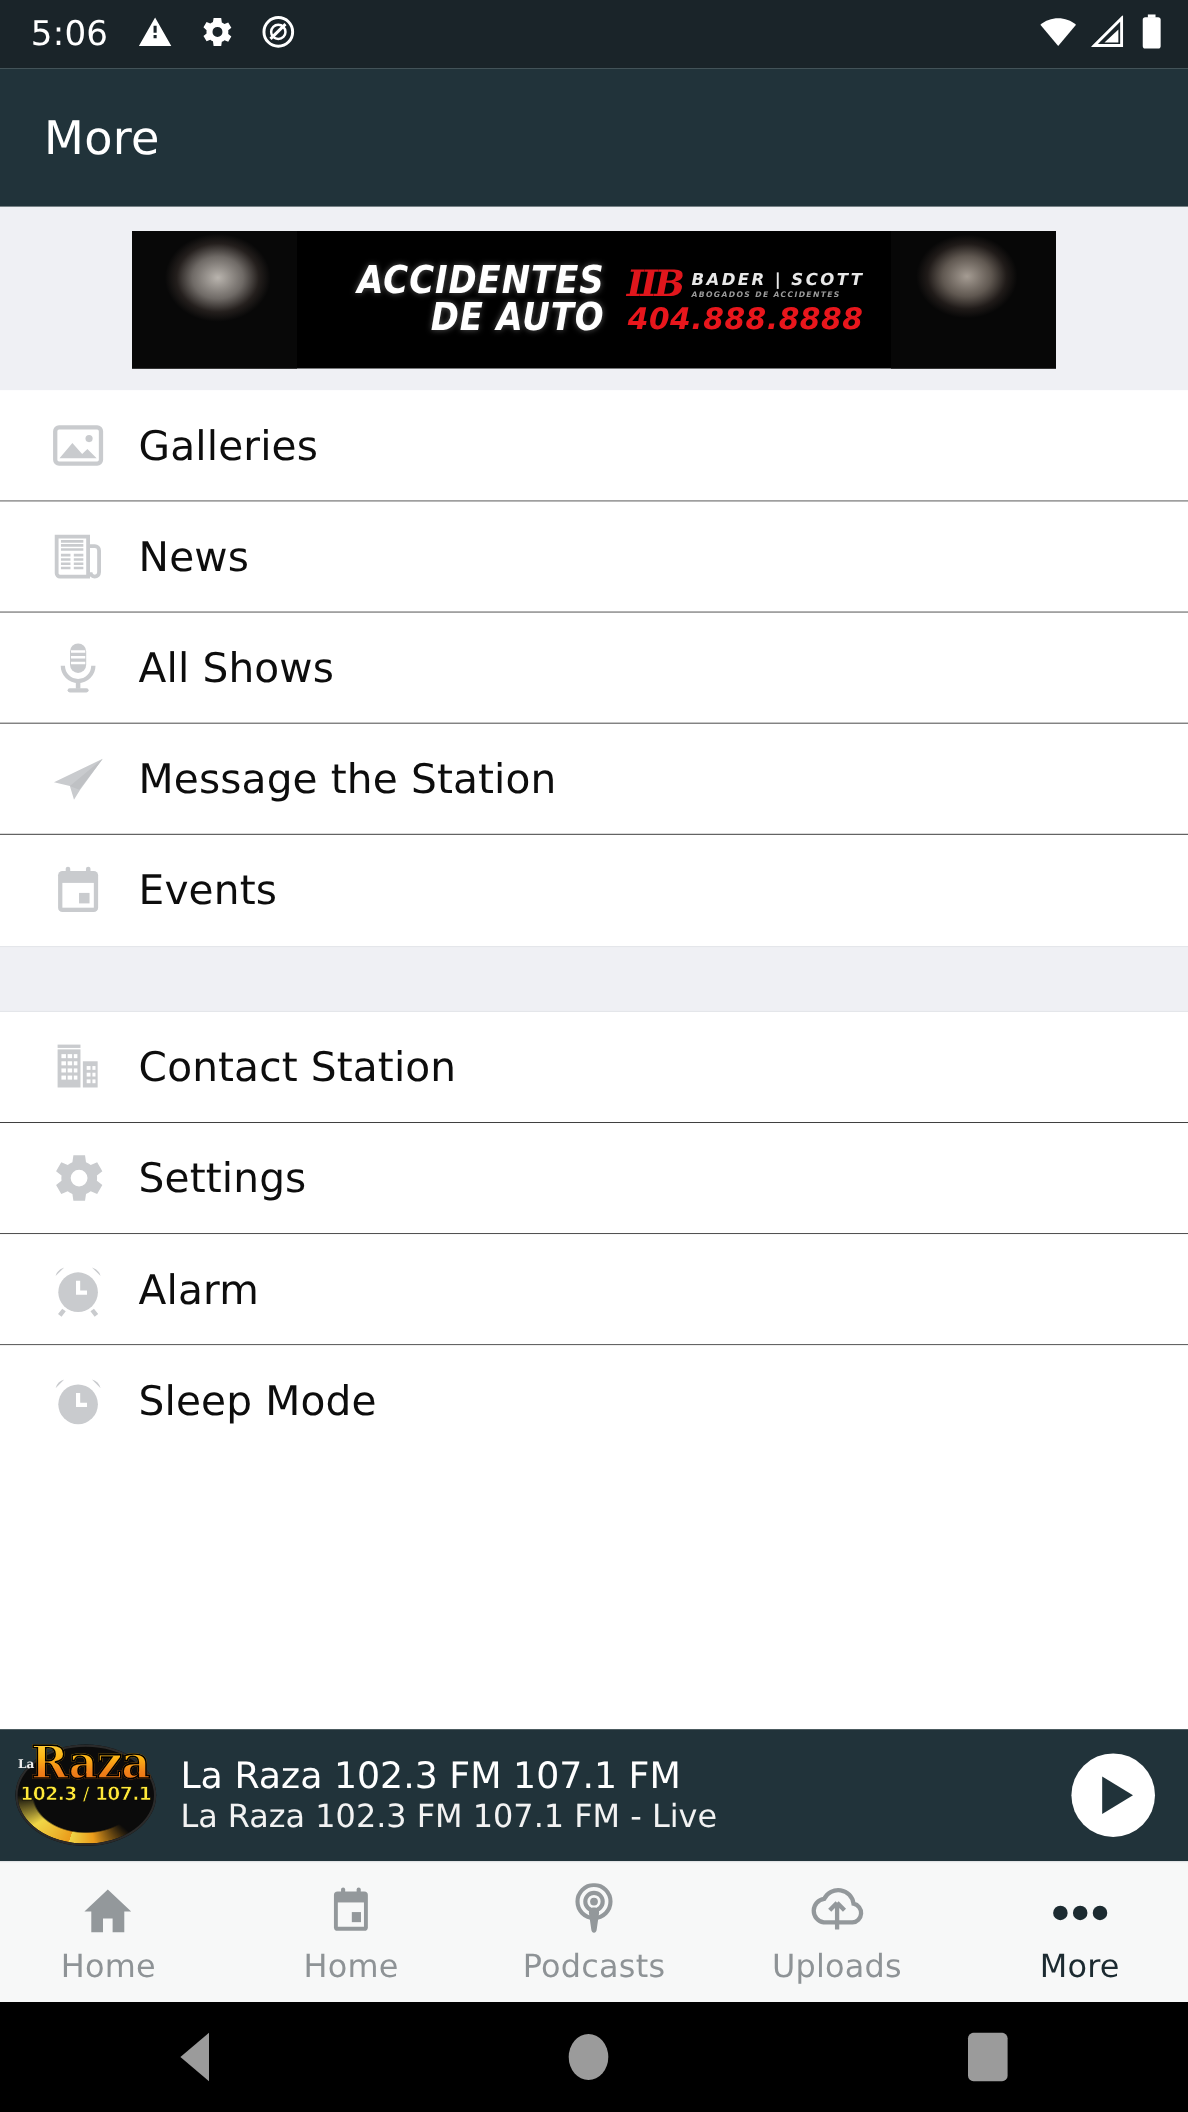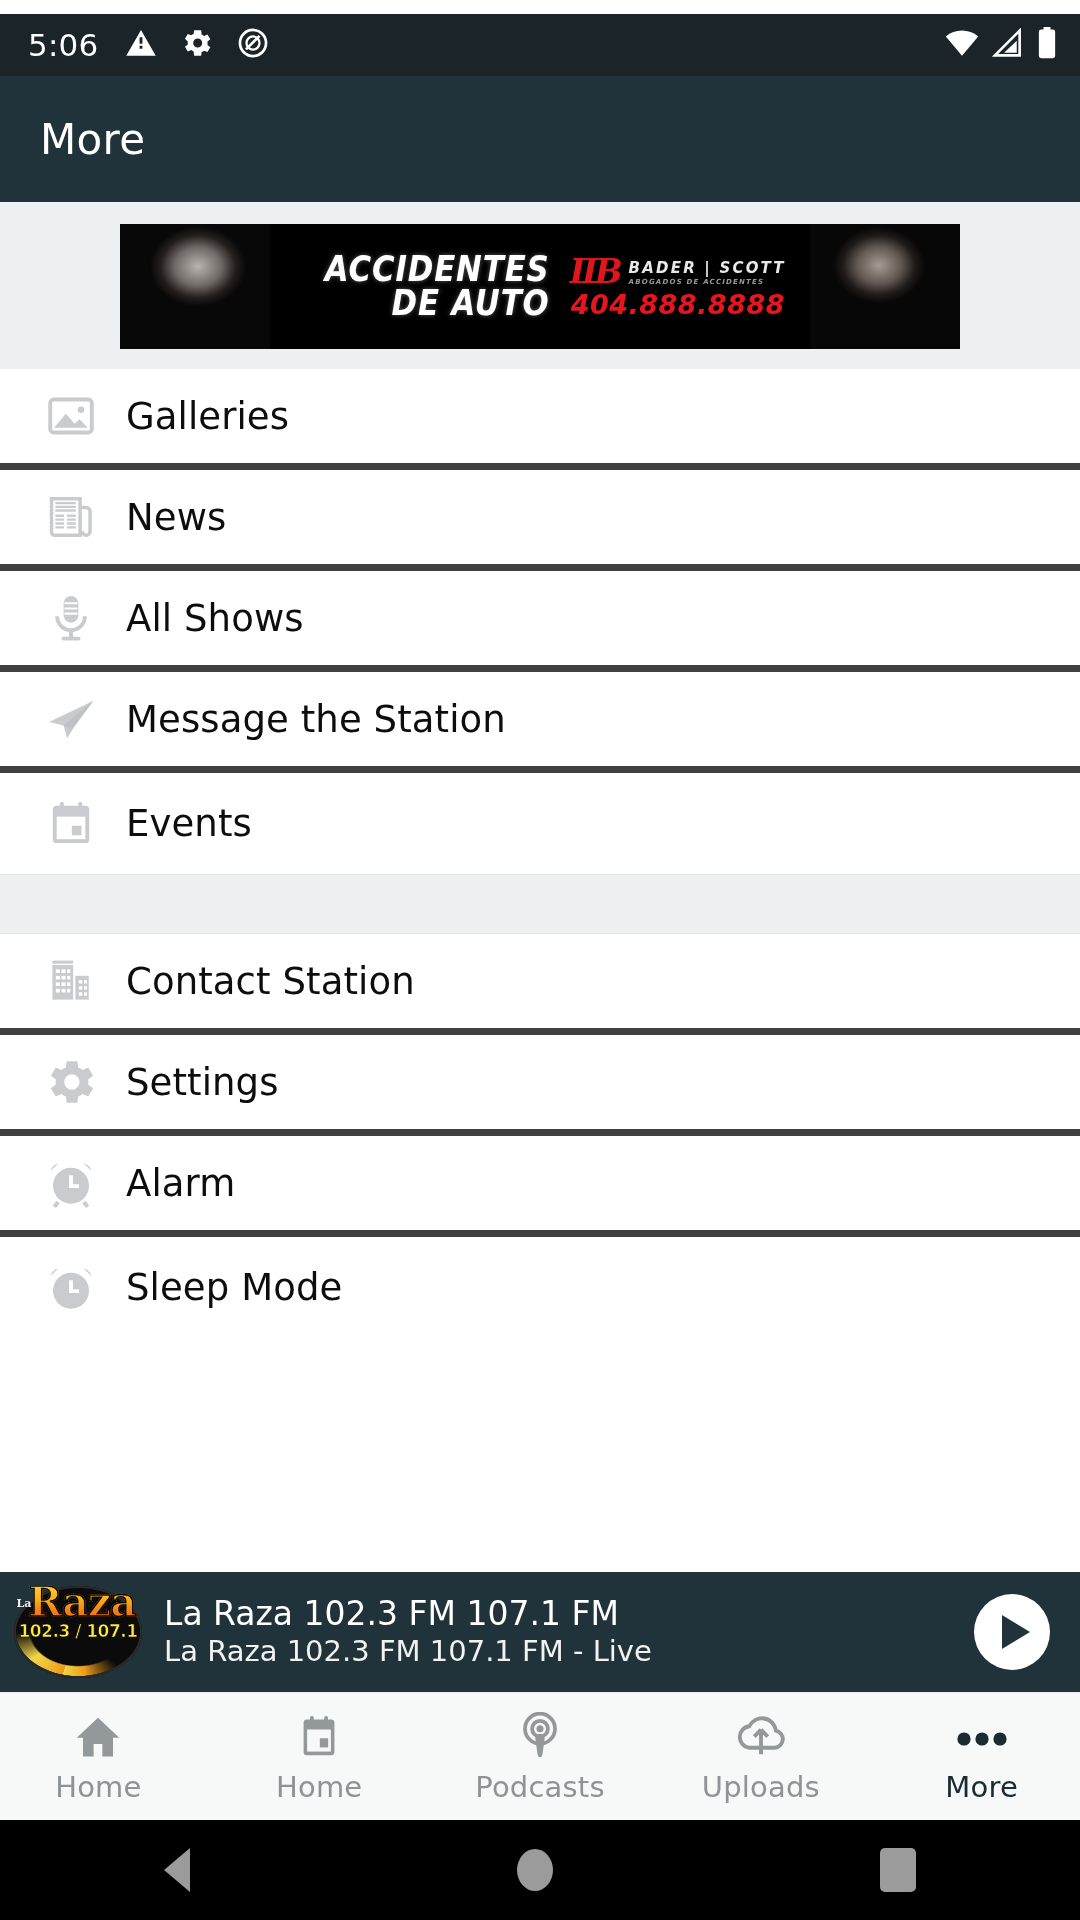--- a/index.html
+++ b/index.html
@@ -8,21 +8,21 @@
     font-family:"DejaVu Sans", sans-serif;
     background:#ffffff;
     overflow:hidden;
     position:relative;
   }
   .screen { width:1080px; height:1920px; position:relative; display:flex; flex-direction:column; }
 
   
   .statusbar{
     height:62px; background:#1a2429; flex:0 0 62px;
-    display:flex; align-items:center; padding:0 22px 0 28px; color:#fff;margin-top:14px;
+    display:flex; align-items:center; padding:0 22px 0 28px; color:#fff;
   }
   .sb-time{ font-size:31px; letter-spacing:.2px; font-family:"DejaVu Sans", sans-serif; }
   .sb-left-icons{ display:flex; align-items:center; gap:22px; margin-left:26px; }
   .sb-spacer{ flex:1; }
   .sb-right-icons{ display:flex; align-items:center; gap:12px; }
   .sb-ico{ display:block; }
 
   
   .appbar{
     height:126px; flex:0 0 126px; background:#21333a;
@@ -79,21 +79,21 @@
   }
   .ad-phone{
     color:#e8161c; font-weight:bold; font-size:27px; letter-spacing:.5px;
     font-family:"DejaVu Sans", sans-serif; line-height:1;
   }
 
   
   .menu-group{ background:#fff; }
   .menu-item{
     height:101px; display:flex; align-items:center; padding-left:38px;
-    border-bottom:7px solid #404040; background:#fff;
+    border-bottom:1px solid #404040; background:#fff;
   }
   .menu-item:last-child{ border-bottom:none; }
   .menu-ico{ width:66px; flex:0 0 66px; display:flex; align-items:center; justify-content:center; }
   .menu-label{
     font-size:37px; color:#0d0d0d; margin-left:22px; font-weight:400; letter-spacing:.1px;
   }
   .group-gap{ height:60px; background:#eff0f4; border-top:1px solid #e4e6ea; border-bottom:1px solid #e4e6ea; }
   .menu-item.clipped{ border-bottom:none; }
 
   

